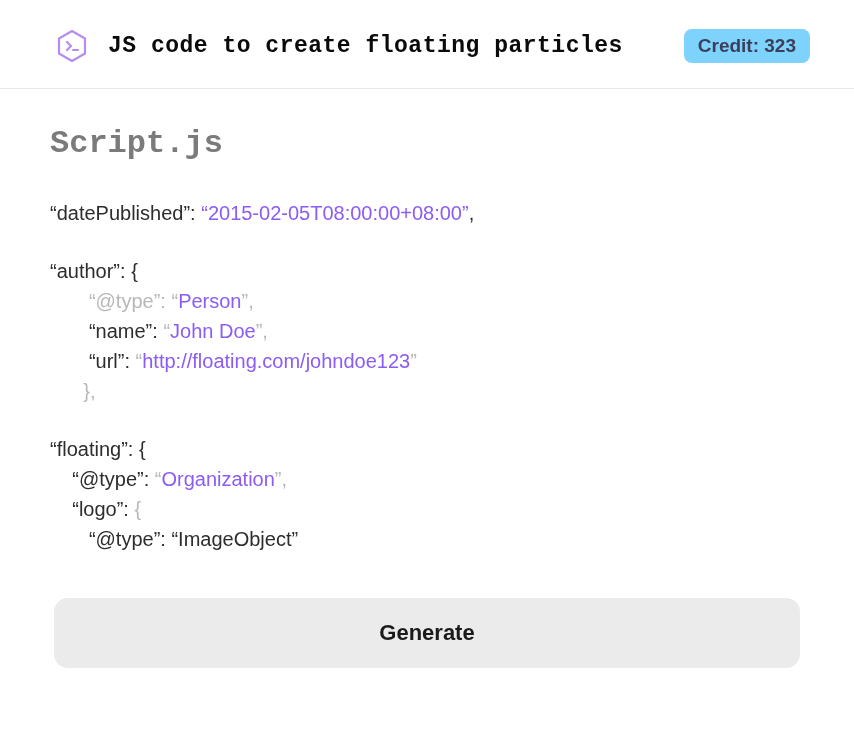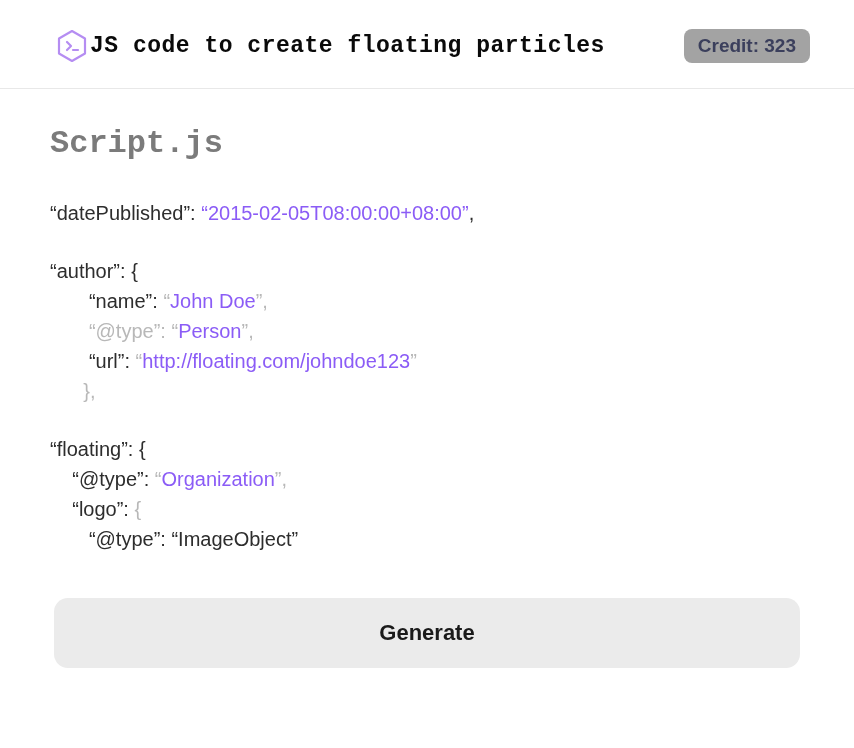--- a/index.html
+++ b/index.html
@@ -17,37 +17,38 @@
 .header {
   display: flex;
   align-items: center;
   justify-content: space-between;
   padding: 28px 44px 24px 54px;
   border-bottom: 1px solid #e8e8e8;
 }
 .header-left {
   display: flex;
   align-items: center;
+  gap: 18px;
 }
 .logo {
   width: 36px;
   height: 36px;
   display: flex;
   align-items: center;
   justify-content: center;
 }
 .title {
   font-family: "SFMono-Regular", Menlo, Consolas, "Liberation Mono", monospace;
   font-size: 23px;
   font-weight: 700;
   color: #0a0a0a;
   letter-spacing: 0.5px;
 }
 .credit-badge {
-  background: #a3a3a3;
+  background: #7dd3fc;
   color: #3b3f5c;
   font-size: 19px;
   font-weight: 600;
   padding: 6px 14px;
   border-radius: 8px;
 }
 .content {
   padding: 36px 50px 0 50px;
 }
 .filename {
@@ -109,22 +110,22 @@
 
 <div class="content">
   <div class="filename">Script.js</div>
 
   <div class="code-block">
 
     <div class="code-line mb-block"><span>“datePublished”:</span> <span class="link">“2015-02-05T08:00:00+08:00”</span><span>,</span></div>
 
     <div class="mb-block">
       <div class="code-line"><span>“author”: {</span></div>
+      <div class="code-line">       <span class="dim">“@type”: </span><span class="dim">“</span><span class="link">Person</span><span class="dim">”</span><span class="dim">,</span></div>
       <div class="code-line">       <span>“name”: </span><span class="dim">“</span><span class="link">John Doe</span><span class="dim">”</span><span class="dim">,</span></div>
-      <div class="code-line">       <span class="dim">“@type”: </span><span class="dim">“</span><span class="link">Person</span><span class="dim">”</span><span class="dim">,</span></div>
       <div class="code-line">       <span>“url”: </span><span class="dim">“</span><span class="link">http://floating.com/johndoe123</span><span class="dim">”</span></div>
       <div class="code-line dim">      <span>},</span></div>
     </div>
 
     <div>
       <div class="code-line"><span>“floating”: {</span></div>
       <div class="code-line">    <span>“@type”: </span><span class="dim">“</span><span class="link">Organization</span><span class="dim">”</span><span class="dim">,</span></div>
       <div class="code-line">    <span>“logo”: </span><span class="dim">{</span></div>
       <div class="code-line">       <span>“@type”: “ImageObject”</span></div>
     </div>

